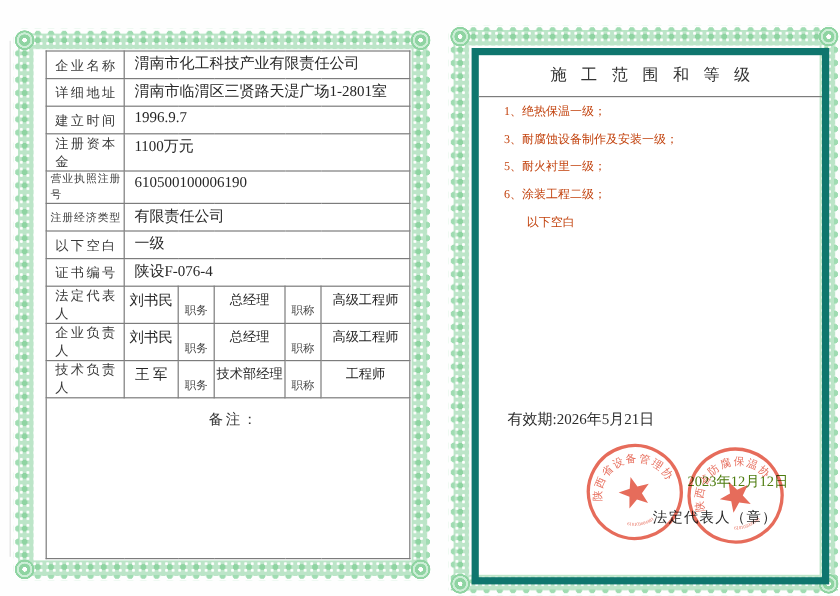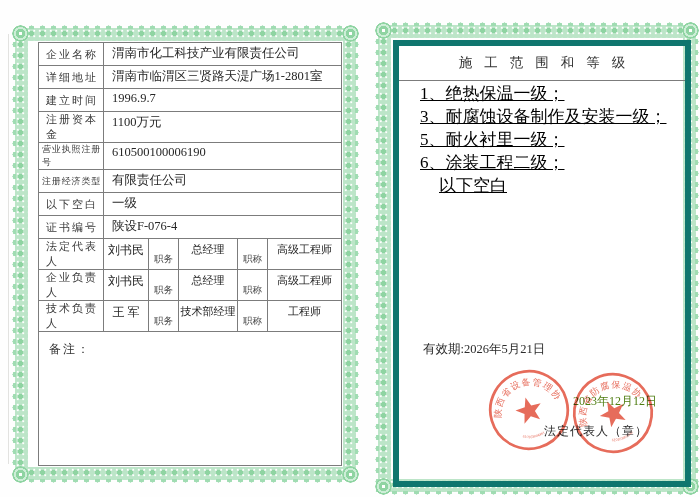--- a/index.html
+++ b/index.html
@@ -35,27 +35,27 @@
   
   .info-table{position:absolute;left:23px;top:14px;width:303px;height:424px;border-collapse:collapse;table-layout:fixed;}
   .info-table td{border:1px solid #7c7c7c;padding:0;overflow:hidden;}
   tr.data{height:23px;}
   td.lbl{font-size:11px;color:#3a3a3a;padding:0 7px;text-align:justify;text-align-last:justify;border-radius:10px;}
   tbody tr:nth-child(5) td.lbl, tbody tr:nth-child(6) td.lbl{font-size:9px;letter-spacing:-.3px;padding:0 3px;}
   td.val{font-size:12.5px;color:#262626;vertical-align:top;padding:2px 2px 0 8px;white-space:nowrap;}
   td.pname{font-size:12px;color:#262626;text-align:center;vertical-align:top;padding-top:3px;white-space:nowrap;}
   td.psub{font-size:9.5px;color:#454545;text-align:center;vertical-align:bottom;padding-bottom:3px;}
   td.pval{font-size:11px;color:#262626;text-align:center;vertical-align:top;padding-top:3px;white-space:nowrap;}
-  td.rem{vertical-align:top;font-size:12px;color:#333;padding:9px 0 0 10px;letter-spacing:2px;}
+  td.rem{vertical-align:top;font-size:12px;color:#333;padding:9px 0 0 10px;letter-spacing:2px;text-align:center;}
 
   
   .frame{position:absolute;left:15px;top:15px;width:286px;height:435px;border:6px solid #0f766e;}
   .rheader{height:34px;line-height:34px;border-bottom:1px solid #7c7c7c;text-align:center;
     font-size:13.5px;color:#333;letter-spacing:12px;text-indent:12px;white-space:nowrap;}
-  .scope-list{position:absolute;left:42px;top:57px;font-size:17px;color:#000000;line-height:23px;white-space:nowrap;text-decoration:underline;}
+  .scope-list{position:absolute;left:42px;top:57px;font-size:10px;color:#c2410c;line-height:23px;white-space:nowrap;}
   .below-blank{padding-left:19px;}
   .validity{position:absolute;left:45px;top:316px;font-size:12.5px;color:#2b2b2b;}
   .issue-date{position:absolute;left:195px;top:368px;font-size:12px;color:#4d7c0f;z-index:1;}
   .issuer{position:absolute;left:166px;top:398px;font-size:12px;color:#2b2b2b;letter-spacing:1px;z-index:1;}
   .seal{position:absolute;width:86px;height:86px;opacity:.82;mix-blend-mode:multiply;z-index:2;}
   .seal-1{left:108px;top:342px;transform:rotate(-16deg);}
   .seal-2{left:192px;top:345px;transform:rotate(-27deg);}
 </style>
 </head>
 <body>

